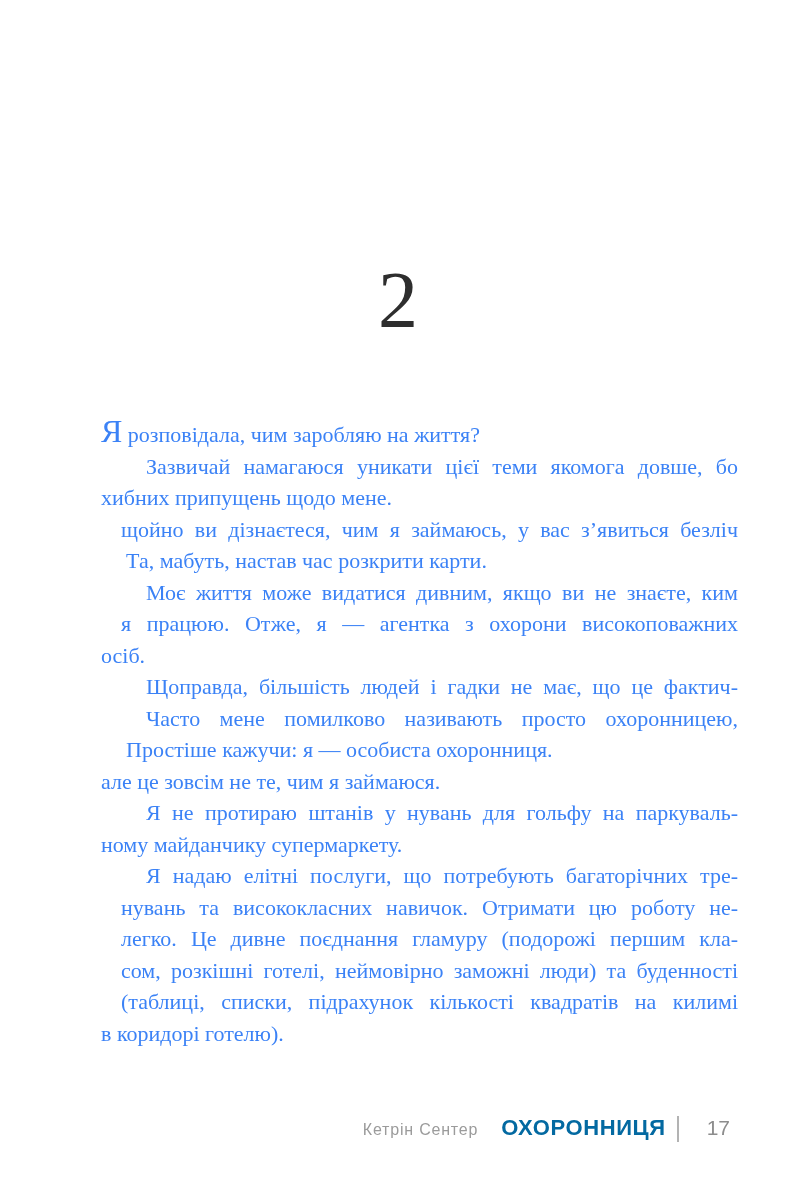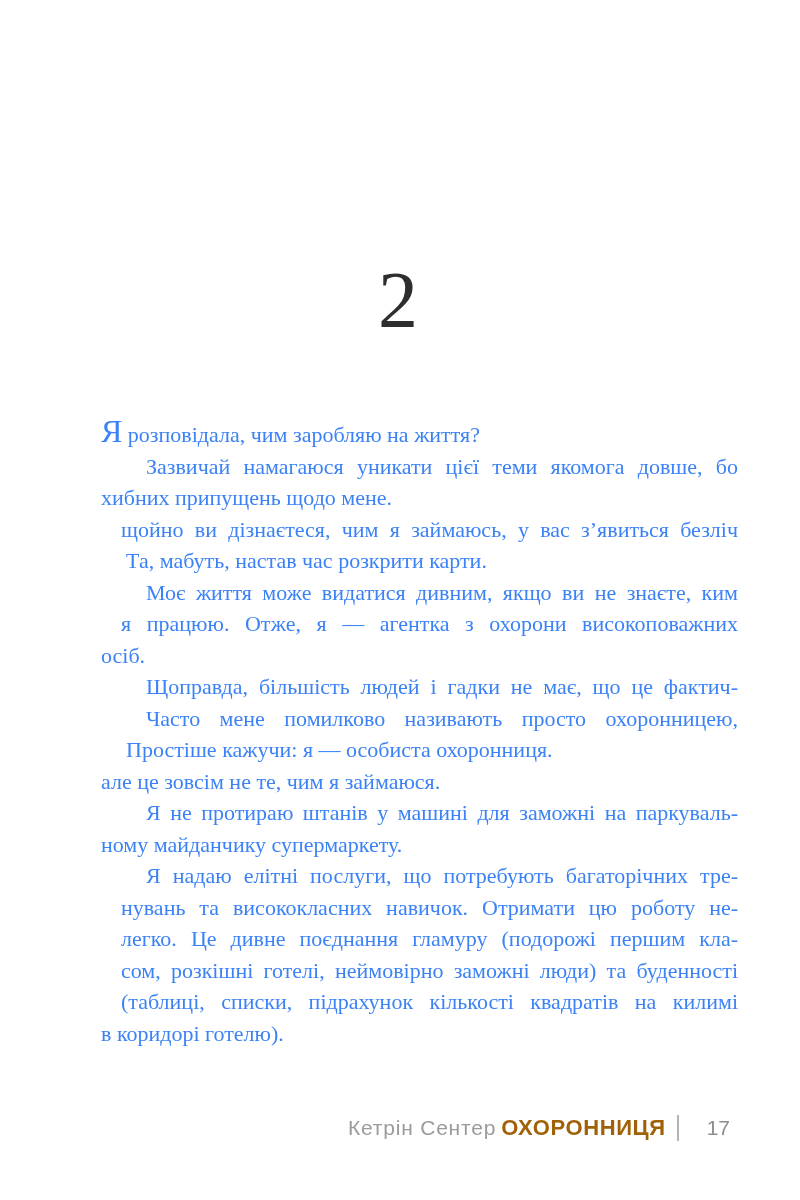--- a/index.html
+++ b/index.html
@@ -56,27 +56,27 @@
     position: absolute;
     top: 1112px;
     right: 70px;
     display: flex;
     align-items: baseline;
     font-family: "Liberation Sans", sans-serif;
     line-height: 32px;
   }
   .footer .author {
     color: #9b9b9b;
-    font-size: 21px;
+    font-size: 16px;
     font-weight: 400;
     letter-spacing: 0.8px;
-    margin-right: 5px;
+    margin-right: 23px;
   }
   .footer .title {
-    color: #a16207;
+    color: #0369a1;
     font-size: 22px;
     font-weight: 700;
     letter-spacing: 0.6px;
   }
   .footer .divider {
     display: inline-block;
     width: 2px;
     height: 26px;
     background: #b3b3b3;
     margin: 0 11px;
@@ -102,21 +102,21 @@
       <div class="line">хибних припущень щодо мене.</div>
       <div class="line justify">щойно ви дізнаєтеся, чим я займаюсь, у вас з’явиться безліч</div>
       <div class="line indent">Та, мабуть, настав час розкрити карти.</div>
       <div class="line indent justify">Моє життя може видатися дивним, якщо ви не знаєте, ким</div>
       <div class="line justify">я працюю. Отже, я — агентка з охорони високоповажних</div>
       <div class="line">осіб.</div>
       <div class="line indent justify">Щоправда, більшість людей і гадки не має, що це фактич-</div>
       <div class="line indent justify">Часто мене помилково називають просто охоронницею,</div>
       <div class="line indent">Простіше кажучи: я — особиста охоронниця.</div>
       <div class="line">але це зовсім не те, чим я займаюся.</div>
-      <div class="line indent justify">Я не протираю штанів у машині для заможні на паркуваль-</div>
+      <div class="line indent justify">Я не протираю штанів у нувань для гольфу на паркуваль-</div>
       <div class="line">ному майданчику супермаркету.</div>
       <div class="line indent justify">Я надаю елітні послуги, що потребують багаторічних тре-</div>
       <div class="line justify">нувань та висококласних навичок. Отримати цю роботу не-</div>
       <div class="line justify">легко. Це дивне поєднання гламуру (подорожі першим кла-</div>
       <div class="line justify">сом, розкішні готелі, неймовірно заможні люди) та буденності</div>
       <div class="line justify">(таблиці, списки, підрахунок кількості квадратів на килимі</div>
       <div class="line">в коридорі готелю).</div>
     </div>
 
   <div class="footer">

